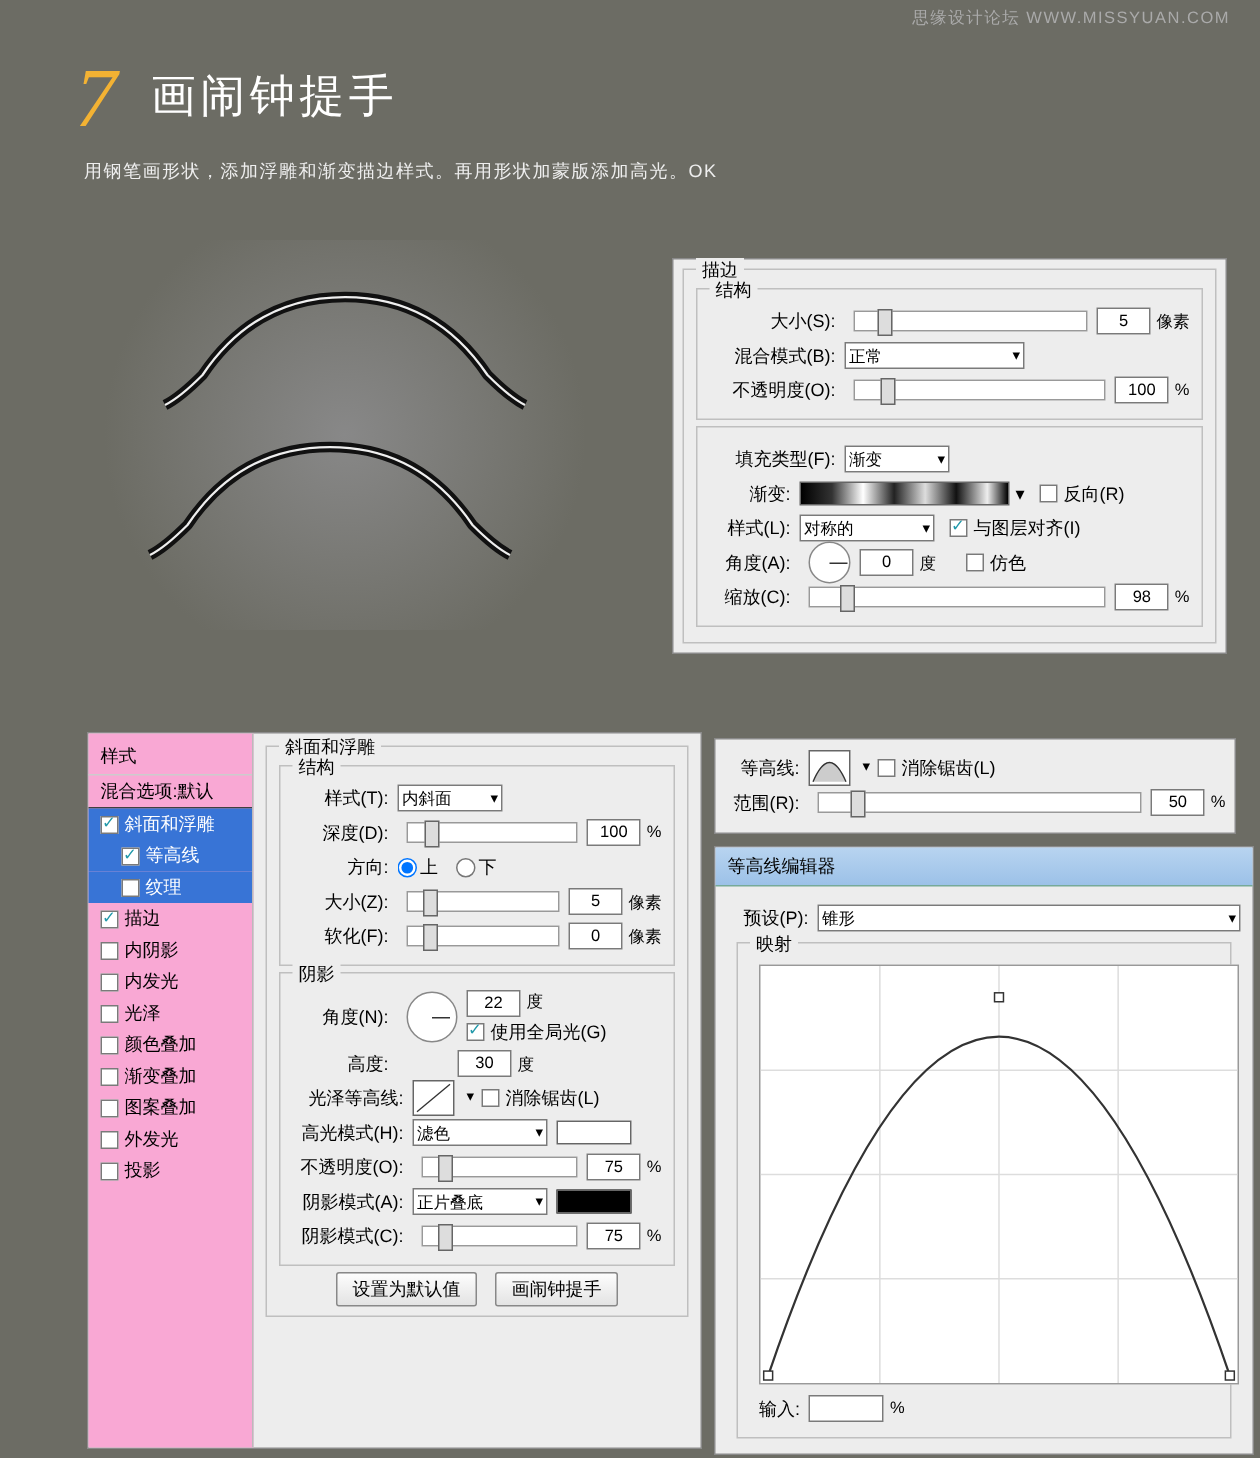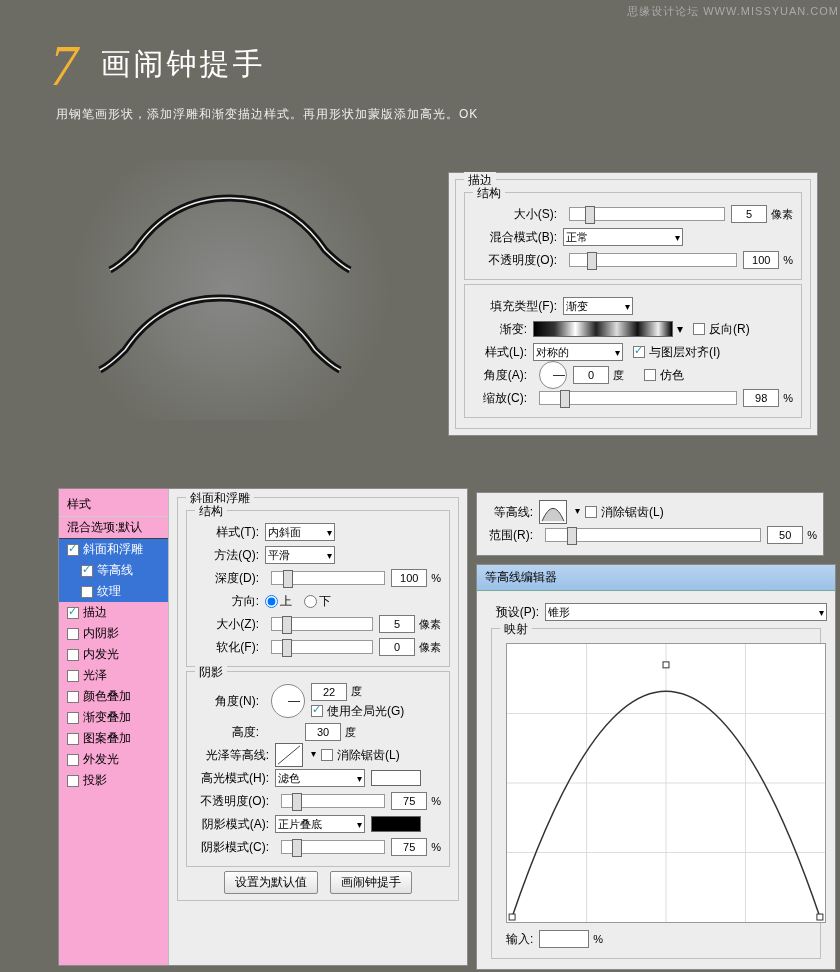--- a/index.html
+++ b/index.html
@@ -1,17 +1,17 @@
 <!DOCTYPE html>
 <html><head>
 <meta charset="utf-8">
 <style>
 *{box-sizing:border-box;margin:0;padding:0;font-family:"Microsoft YaHei","SimSun",sans-serif}
 body{background:#6c6c64;width:840px;height:972px;position:relative;overflow:hidden}
-.watermark{position:absolute;top:4px;right:1px;font-size:11px;color:#aaa;letter-spacing:1px}
+.watermark{position:absolute;top:4px;right:20px;font-size:11px;color:#aaa;letter-spacing:1px}
 .header{padding:34px 50px 0 50px;color:#fff}
 .step-num{font-size:56px;color:#f3b233;font-style:italic;font-weight:300;display:inline-block;vertical-align:top;margin-right:18px;font-family:Georgia,serif}
 .step-title{font-size:30px;color:#fff;display:inline-block;vertical-align:top;margin-top:10px;letter-spacing:3px}
 .step-desc{font-size:12px;color:#eee;margin-top:8px;margin-left:6px;letter-spacing:1px}
 .preview{position:absolute;left:60px;top:160px;width:340px;height:260px;background:radial-gradient(circle at 50% 50%,#888 0%,#6c6c64 75%)}
 .handle{position:absolute;width:260px;height:90px}
 .handle svg{width:100%;height:100%}
 .panel{position:absolute;background:#ededed;border:1px solid #8a8a8a;font-size:12px;color:#000}
 .group{border:1px solid #bfbfbf;margin:6px;padding:8px 8px 6px 8px;position:relative}
 .group-title{position:absolute;top:-8px;left:8px;background:#ededed;padding:0 4px;font-size:12px}
@@ -183,24 +183,20 @@
   <div style="flex:1;padding:2px">
     <div class="group">
       <div class="group-title">斜面和浮雕</div>
       <div class="group" style="margin:4px 0">
         <div class="group-title">结构</div>
         <div class="row">
             <span class="lbl" style="width:70px">样式(T):</span>
             <div class="sel" style="width:70px">内斜面</div>
           </div>
         <div class="row">
-            <span class="lbl" style="width:70px">方法(Q):</span>
-            <div class="sel" style="width:70px">平滑</div>
-          </div>
-        <div class="row">
             <span class="lbl" style="width:70px">深度(D):</span>
             <div class="slider" style="--p: 10%;"></div>
             <div class="num">100</div>
             <span class="unit">%</span>
           </div>
         <div class="row">
             <span class="lbl" style="width:70px">方向:</span>
             <input type="radio" checked="" style="">
             <span style="margin:0 12px 0 2px">上</span>
             <input type="radio" style="">
@@ -218,21 +214,21 @@
             <div class="num">0</div>
             <span class="unit">像素</span>
           </div>
       </div>
       <div class="group" style="margin:4px 0">
         <div class="group-title">阴影</div>
         <div class="row" style="height:36px">
             <span class="lbl" style="width:70px">角度(N):</span>
             <div class="angle-dial" style="width:34px;height:34px"></div>
             <div style="display:flex;flex-direction:column;gap:2px">
-              <div style="display:flex;align-items:center">
+              <div style="display:flex;align-items:flex-start">
                 <div class="num">22</div>
                 <span class="unit">度</span>
               </div>
               <div style="display:flex;align-items:center">
                 <span class="chk on"></span>
                 <span>使用全局光(G)</span>
               </div>
             </div>
           </div>
         <div class="row">

